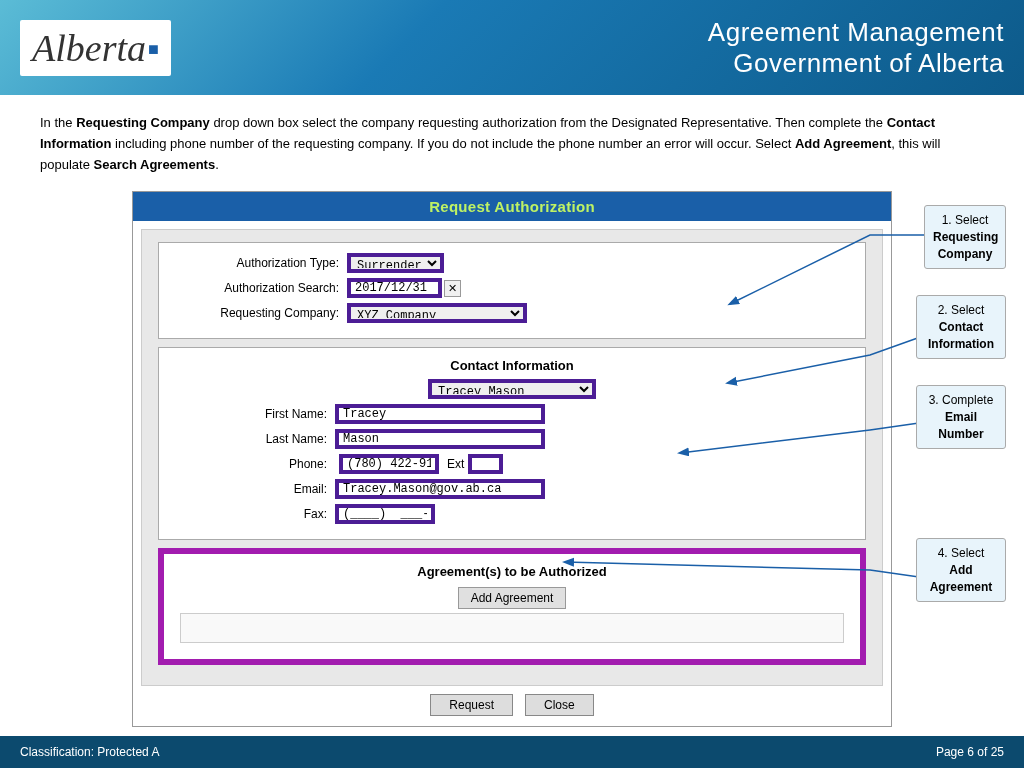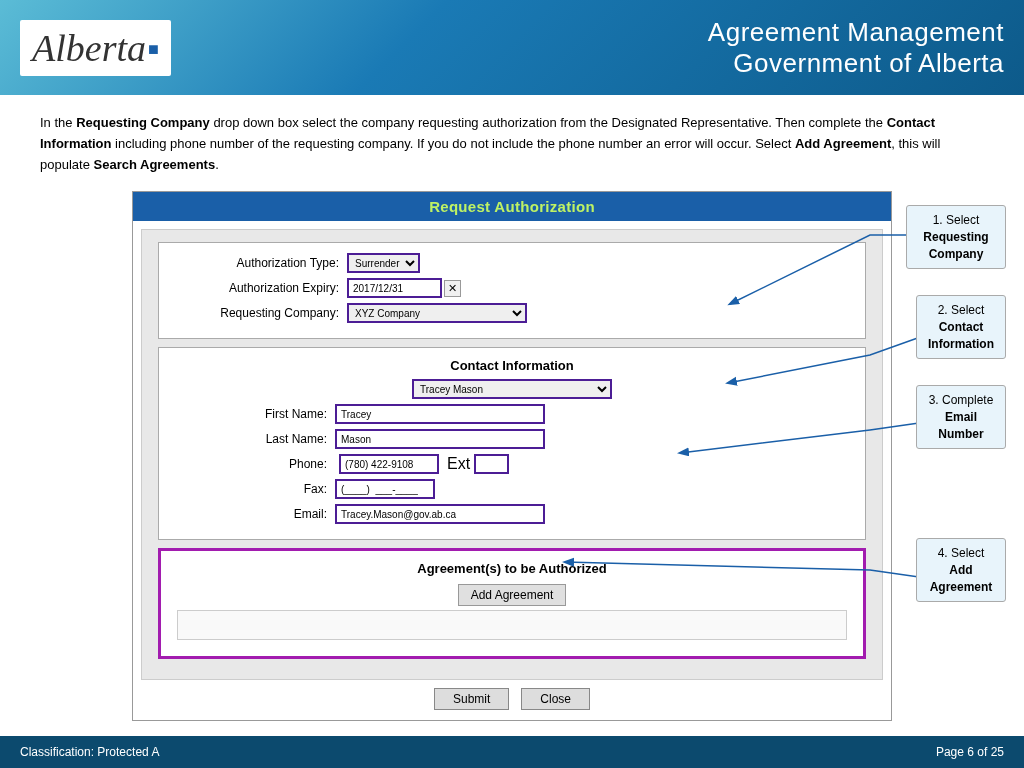--- a/index.html
+++ b/index.html
@@ -101,25 +101,25 @@
     }
     .form-label {
       text-align: right;
       width: 160px;
       min-width: 160px;
       padding-right: 8px;
       font-size: 12px;
       color: #000;
     }
     .form-input {
-      border: 2px solid #4c1d95;
+      border: 4px solid #4c1d95;
       padding: 2px 4px;
-      font-size: 10px;
+      font-size: 12px;
       height: 20px;
-      font-family: Liberation Sans, sans-serif;
+      font-family: Liberation Mono, monospace;
     }
     select.form-input {
       padding: 1px 2px;
     }
 
     
     .contact-section {
       background: white;
       border: 1px solid #aaa;
       padding: 10px 16px;
@@ -133,21 +133,21 @@
     }
     .contact-dropdown-row {
       display: flex;
       justify-content: center;
       margin-bottom: 5px;
     }
 
     
     .agreement-section {
       background: white;
-      border: 3px solid #a21caf;
+      border: 6px solid #a21caf;
       padding: 10px 16px;
       margin-bottom: 8px;
     }
     .agreement-title {
       font-weight: bold;
       text-align: center;
       font-size: 13px;
       margin-bottom: 8px;
     }
     .agreement-table-area {
@@ -190,21 +190,21 @@
       border-radius: 3px;
       padding: 6px 8px;
       font-size: 12px;
       text-align: center;
       line-height: 1.4;
       z-index: 10;
     }
     .callout-1 {
       top: 205px;
       right: 18px;
-      width: 100px;
+      width: 82px;
     }
     .callout-2 {
       top: 295px;
       right: 18px;
       width: 90px;
     }
     .callout-3 {
       top: 385px;
       right: 18px;
       width: 90px;
@@ -258,21 +258,21 @@
     }
     .clear-btn {
       border: 1px solid #999;
       background: #f0f0f0;
       padding: 1px 3px;
       font-size: 11px;
       cursor: pointer;
       margin-left: 2px;
     }
     .contact-select {
-      width: 200px;
+      width: 168px;
     }
   </style>
 </head>
 <body>
 
 <div class="header">
   <div class="logo-area">
     <span class="logo-text">Alberta</span><span class="logo-crown">■</span>
   </div>
   <div class="header-title">
@@ -291,21 +291,21 @@
     <div class="request-body">
 
       <div class="form-section">
         <div class="form-row">
           <span class="form-label">Authorization Type:</span>
           <select class="form-input">
             <option>Surrender</option>
           </select>
         </div>
         <div class="form-row">
-          <span class="form-label">Authorization Expiry:</span>
+          <span class="form-label">Authorization Search:</span>
           <input type="text" class="form-input date-input" value="2017/12/31" style="">
           <button class="clear-btn">✕</button>
         </div>
         <div class="form-row">
           <span class="form-label">Requesting Company:</span>
           <select class="form-input" style="width:180px;">
             <option>XYZ Company</option>
           </select>
         </div>
       </div>
@@ -321,43 +321,43 @@
           <span class="form-label">First Name:</span>
           <input type="text" class="form-input" style="width: 210px;" value="Tracey">
         </div>
         <div class="form-row">
           <span class="form-label">Last Name:</span>
           <input type="text" class="form-input" style="width: 210px;" value="Mason">
         </div>
         <div class="form-row phone-row">
           <span class="form-label">Phone:</span>
           <input type="text" class="form-input" style="width: 100px;" value="(780) 422-9108">
-          <span style="margin-left:4px; font-size:16px;">Ext</span>
+          <span style="margin-left:4px; font-size:12px;">Ext</span>
           <input type="text" class="form-input ext-input" value="" style="">
+        </div>
+        <div class="form-row">
+          <span class="form-label">Email:</span>
+          <input type="text" class="form-input" style="width: 210px;" value="Tracey.Mason@gov.ab.ca">
         </div>
         <div class="form-row">
           <span class="form-label">Fax:</span>
           <input type="text" class="form-input fax-input" value="(____)  ___-____" style="">
-        </div>
-        <div class="form-row">
-          <span class="form-label">Email:</span>
-          <input type="text" class="form-input" style="width: 210px;" value="Tracey.Mason@gov.ab.ca">
         </div>
       </div>
 
       <div class="agreement-section">
         <div class="agreement-title">Agreement(s) to be Authorized</div>
         <button class="add-agreement-btn">Add Agreement</button>
         <div class="agreement-table-area"></div>
       </div>
 
     </div>
 
     <div class="btn-row">
-      <button class="btn-action">Submit</button>
+      <button class="btn-action">Request</button>
       <button class="btn-action">Close</button>
     </div>
     <div style="height:10px;"></div>
   </div>
 </div>
 
 <div class="callout callout-1">
   <span>1. Select</span><br>
   <strong>Requesting Company</strong>
 </div>

